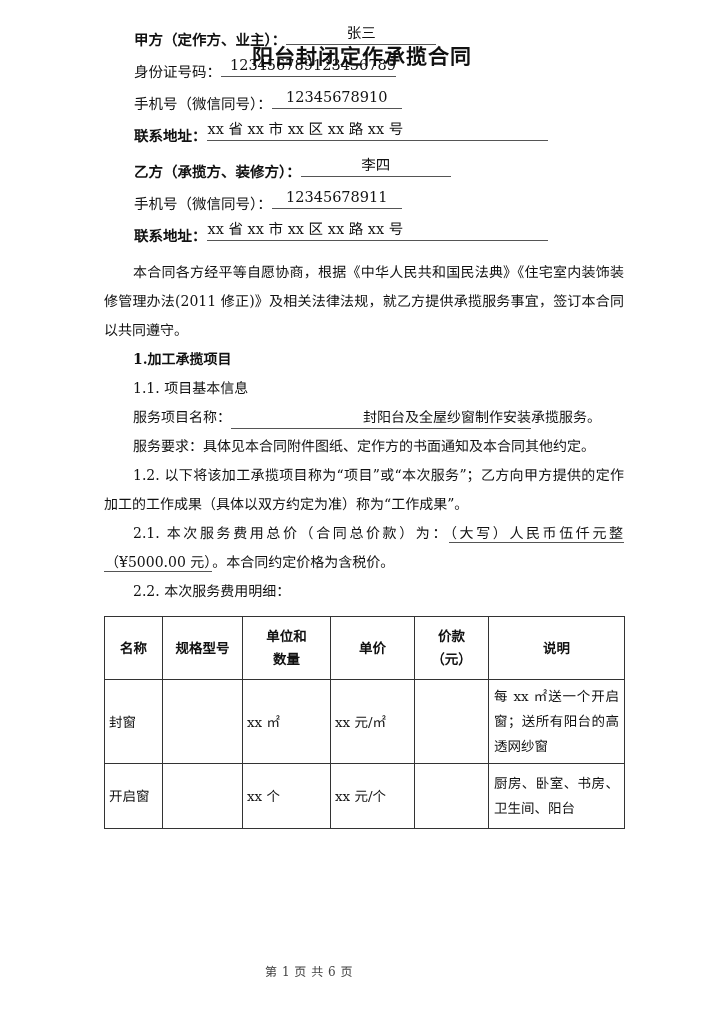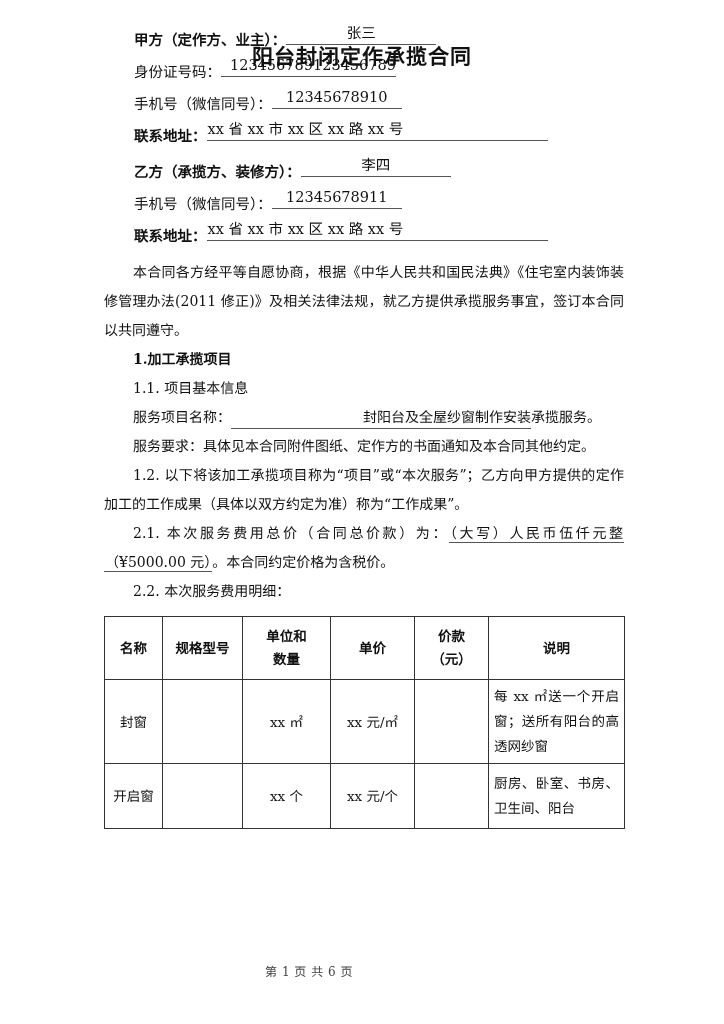--- a/index.html
+++ b/index.html
@@ -120,21 +120,20 @@
     padding: 4px 4px;
     vertical-align: middle;
   }
   table.fee th {
     text-align: center;
     font-weight: bold;
     height: 54px;
   }
   table.fee td {
     height: 56px;
-    text-align: center;
   }
   table.fee td.desc {
     text-align: justify;
     text-justify: inter-ideograph;
     padding-left: 5px;
     padding-right: 5px;
     line-height: 25px;
   }
   col.c-name  { width: 58px; }
   col.c-spec  { width: 80px; }

